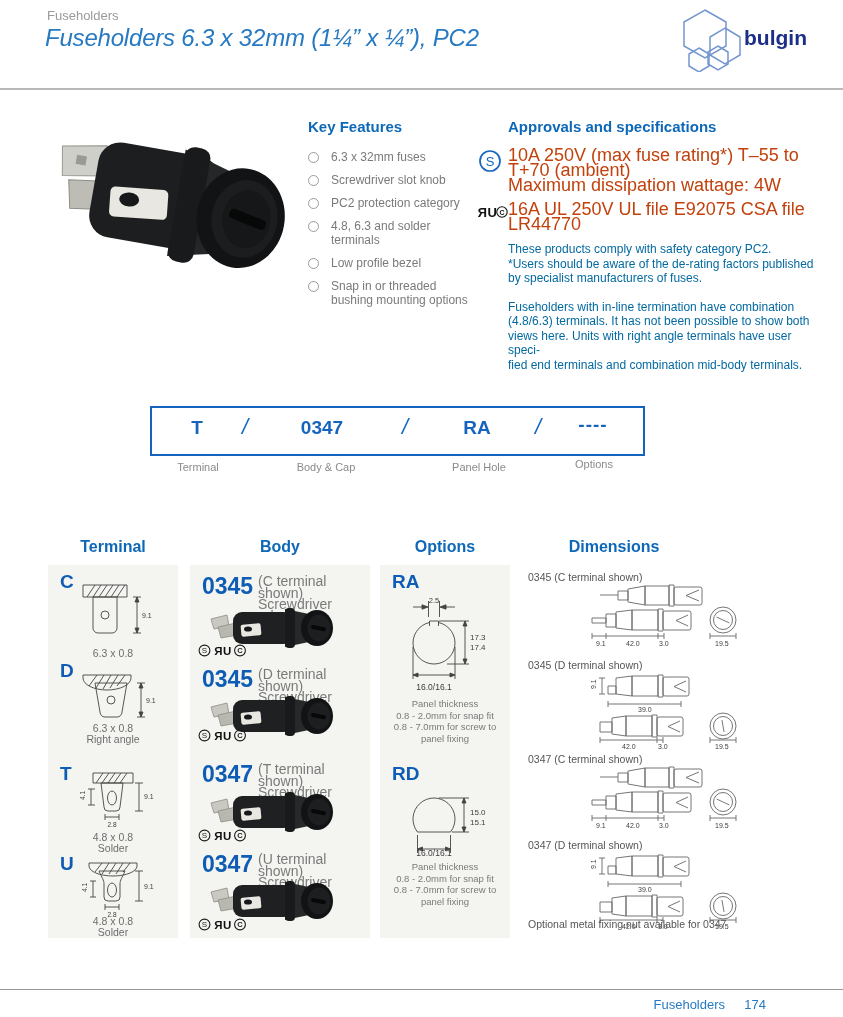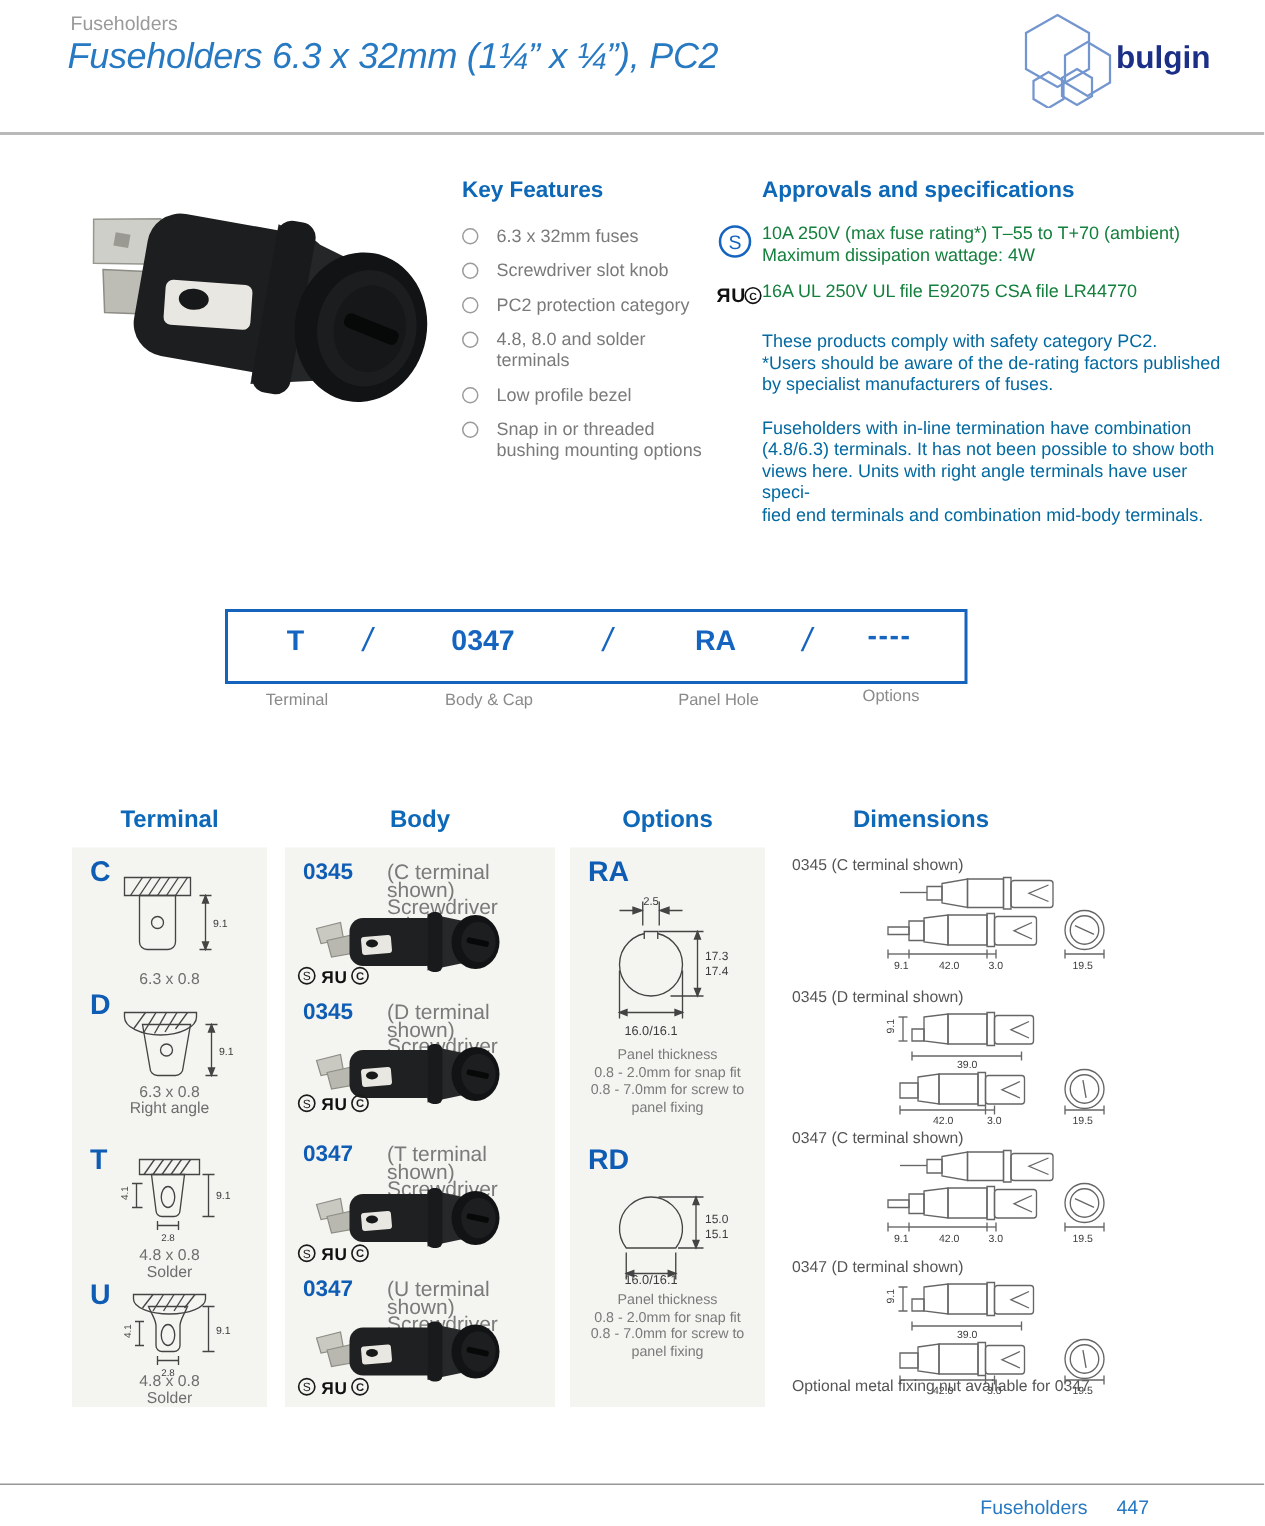--- a/index.html
+++ b/index.html
@@ -10,29 +10,29 @@
   .ctr{transform:translateX(-50%);}
   .eyebrow{font-size:13px;color:#9a9a9a;}
   .title{font-size:24px;color:#2779c2;letter-spacing:-0.2px;}
   .rule{border-top:2px solid #b9b9b9;left:0;right:0;height:0;}
   .h-blue{font-size:15px;font-weight:bold;color:#0d68b8;}
   .col-head{font-size:16px;font-weight:bold;color:#0d68b8;}
   .feat-item{position:relative;padding-left:23px;font-size:12px;line-height:14px;color:#7a7a7a;margin-bottom:9px;}
   .feat-item::before{content:"";position:absolute;left:0;top:2px;width:9px;height:9px;border:1.3px solid #9b9b9b;border-radius:50%;}
   .spec-row{display:flex;align-items:flex-start;margin-bottom:9px;}
   .spec-ic{flex:0 0 30px;padding-top:1px;}
-  .spec-txt{font-size:12px;line-height:15px;color:#15803d;}
+  .spec-txt{font-size:18px;line-height:15px;color:#c2410c;}
   .note{font-size:12px;line-height:14.5px;color:#0369a1;margin:0 0 14px 30px;}
   .panel{background:#f4f4f1;}
   .pn-box{border:2px solid #1663bd;}
   .pn-val{font-size:19px;font-weight:bold;color:#1565c0;}
   .pn-sep{font-size:22px;color:#1565c0;font-style:italic;}
   .pn-lab{font-size:11px;color:#8a8a8a;}
   .t-code{font-size:19px;font-weight:bold;color:#0f5cb5;}
-  .b-code{font-size:15px;font-weight:bold;color:#0f5cb5;}
+  .b-code{font-size:23px;font-weight:bold;color:#0f5cb5;}
   .o-code{font-size:19px;font-weight:bold;color:#0f5cb5;}
   .small-gray{font-size:14px;line-height:11.5px;color:#7a7a7a;}
   .size-lab{font-size:10.5px;color:#6e6e6e;text-align:center;width:100%;}
   .dim-lab{font-size:10.5px;color:#555;}
   .opt-note{font-size:9.5px;line-height:11.5px;color:#7a7a7a;text-align:center;width:100%;}
   .footer-txt{font-size:13px;color:#2779c2;}
   svg text{font-family:"Liberation Sans",sans-serif;}
   .tech line,.tech path,.tech rect,.tech circle,.tech ellipse,.tech polyline{vector-effect:non-scaling-stroke;}
 </style>
 </head>
@@ -75,21 +75,21 @@
       </g>
     </svg>
   </div>
 
   <div class="abs" style="left:308px;top:118px;width:175px;">
     <div class="h-blue">Key Features</div>
     <div style="margin-top:15px;">
       <div class="feat-item pre">6.3 x 32mm fuses</div>
       <div class="feat-item pre">Screwdriver slot knob</div>
       <div class="feat-item pre">PC2 protection category</div>
-      <div class="feat-item pre">4.8, 8.0 and solder
+      <div class="feat-item pre">4.8, 6.3 and solder
 terminals</div>
       <div class="feat-item pre">Low profile bezel</div>
       <div class="feat-item pre">Snap in or threaded
 bushing mounting options</div>
     </div>
   </div>
 
   <div class="abs" style="left:478px;top:118px;width:340px;">
     <div class="h-blue" style="margin-left:30px;">Approvals and specifications</div>
     <div class="spec-row" style="margin-top:13px;">
@@ -624,15 +624,15 @@
     <text x="98" y="77" font-size="7" fill="#3c3c3c">3.0</text>
     <text x="155" y="77" font-size="7" fill="#3c3c3c">19.5</text>
   </svg>
 
   <span class="abs dim-lab" style="left:528px;top:918px;">Optional metal fixing nut available for 0347</span>
 
   <div class="abs" style="top:989px;left:0;right:0;border-top:1px solid #979797;"></div>
   <div class="abs footer-txt" style="top:997px;right:77px;">
     <span>Fuseholders</span>
     <span style="display:inline-block;width:12px;"></span>
-    <span>447</span>
+    <span>174</span>
   </div>
 </div>
 
 </body></html>

